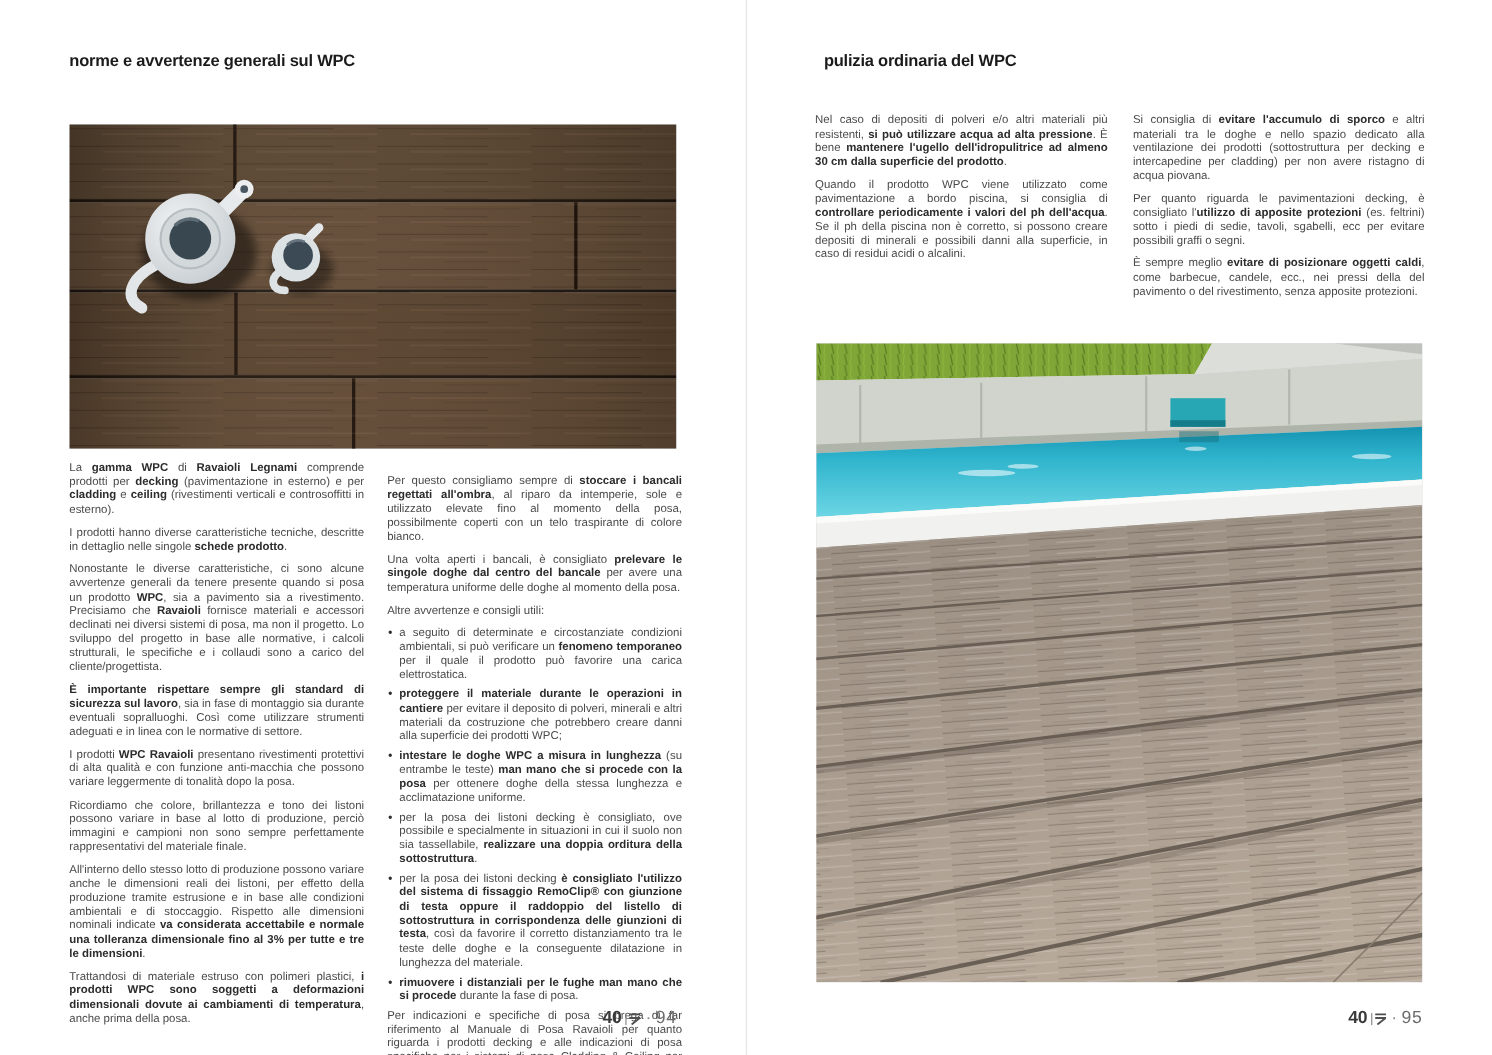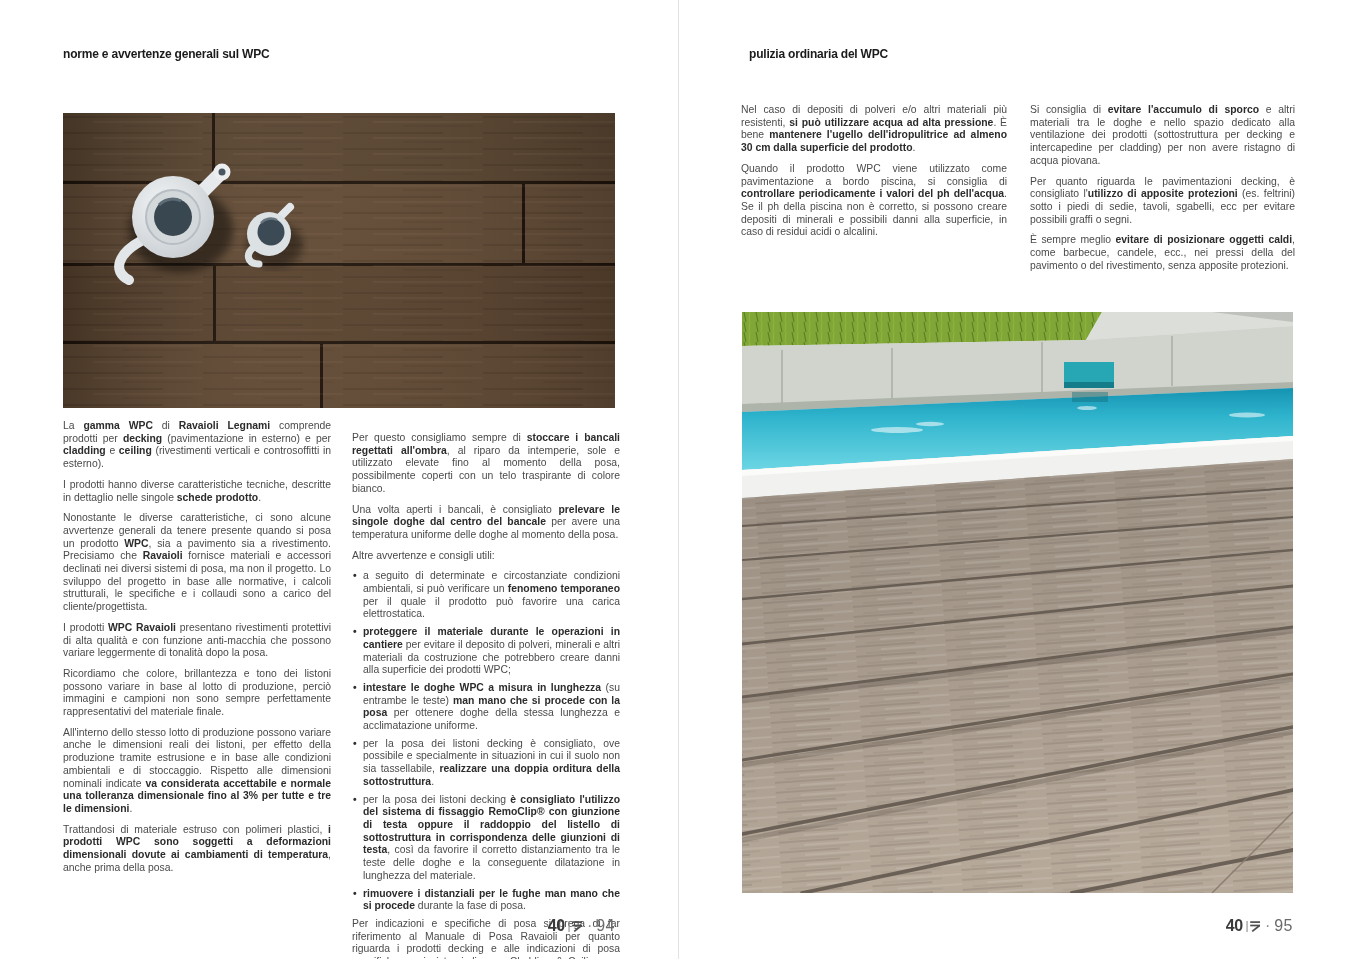--- a/index.html
+++ b/index.html
@@ -3,21 +3,21 @@
 <meta charset="utf-8">
 <style>
   html,body{margin:0;padding:0;}
   body{
     width:1356px;height:959px;position:relative;overflow:hidden;
     background:#ffffff;color:#4a4a4a;
     font-family:"Liberation Sans",sans-serif;
   }
   .fold-line{position:absolute;left:678px;top:0;width:1px;height:959px;background:#e3e3e3;}
   .page-title{
-    position:absolute;font-size:12px;font-weight:bold;color:#1b1b1b;
+    position:absolute;font-size:15px;font-weight:bold;color:#1b1b1b;
     letter-spacing:-0.2px;white-space:nowrap;
   }
   #title-left{left:63px;top:47px;}
   #title-right{left:749px;top:47px;}
   .photo{position:absolute;overflow:hidden;background:#ccc;}
   #photo-left{left:63px;top:113px;width:552px;height:295px;}
   #photo-right{left:742px;top:312px;width:551px;height:581px;}
   .col{
     position:absolute;font-size:10.4px;line-height:12.7px;color:#4a4a4a;
     text-align:justify;
@@ -105,20 +105,21 @@
     <circle cx="206" cy="121" r="22" fill="#dce1e4"></circle>
     <circle cx="208" cy="119" r="13.5" fill="#3c4a55"></circle>
     <path d="M198,110 A13.5,13.5 0 0 1 214,107" stroke="#67747d" stroke-width="2.5" fill="none"></path>
   </svg>
 </div>
 
 <div class="col" id="l-col1">
     <div class="para"><span>La </span><b>gamma WPC</b><span> di </span><b>Ravaioli Legnami</b><span> comprende prodotti per </span><b>decking</b><span> (pavimentazione in esterno) e per </span><b>cladding</b><span> e </span><b>ceiling</b><span> (rivestimenti verticali e controsoffitti in esterno).</span></div>
     <div class="para"><span>I prodotti hanno diverse caratteristiche tecniche, descritte in dettaglio nelle singole </span><b>schede prodotto</b><span>.</span></div>
     <div class="para"><span>Nonostante le diverse caratteristiche, ci sono alcune avvertenze generali da tenere presente quando si posa un prodotto </span><b>WPC</b><span>, sia a pavimento sia a rivestimento. Precisiamo che </span><b>Ravaioli</b><span> fornisce materiali e accessori declinati nei diversi sistemi di posa, ma non il progetto. Lo sviluppo del progetto in base alle normative, i calcoli strutturali, le specifiche e i collaudi sono a carico del cliente/progettista.</span></div>
+    <div class="para"><b>È importante rispettare sempre gli standard di sicurezza sul lavoro</b><span>, sia in fase di montaggio sia durante eventuali sopralluoghi. Così come utilizzare strumenti adeguati e in linea con le normative di settore.</span></div>
     <div class="para"><span>I prodotti </span><b>WPC Ravaioli</b><span> presentano rivestimenti protettivi di alta qualità e con funzione anti-macchia che possono variare leggermente di tonalità dopo la posa.</span></div>
     <div class="para"><span>Ricordiamo che colore, brillantezza e tono dei listoni possono variare in base al lotto di produzione, perciò immagini e campioni non sono sempre perfettamente rappresentativi del materiale finale.</span></div>
     <div class="para"><span>All'interno dello stesso lotto di produzione possono variare anche le dimensioni reali dei listoni, per effetto della produzione tramite estrusione e in base alle condizioni ambientali e di stoccaggio. Rispetto alle dimensioni nominali indicate </span><b>va considerata accettabile e normale una tolleranza dimensionale fino al 3% per tutte e tre le dimensioni</b><span>.</span></div>
     <div class="para"><span>Trattandosi di materiale estruso con polimeri plastici, </span><b>i prodotti WPC sono soggetti a deformazioni dimensionali dovute ai cambiamenti di temperatura</b><span>, anche prima della posa.</span></div>
   </div>
 <div class="col" id="l-col2">
     <div class="para"><span>Per questo consigliamo sempre di </span><b>stoccare i bancali regettati all'ombra</b><span>, al riparo da intemperie, sole e utilizzato elevate fino al momento della posa, possibilmente coperti con un telo traspirante di colore bianco.</span></div>
     <div class="para"><span>Una volta aperti i bancali, è consigliato </span><b>prelevare le singole doghe dal centro del bancale</b><span> per avere una temperatura uniforme delle doghe al momento della posa.</span></div>
     <div class="para"><span>Altre avvertenze e consigli utili:</span></div>
     <div class="li"><span class="marker">•</span><span>a seguito di determinate e circostanziate condizioni ambientali, si può verificare un </span><b>fenomeno temporaneo</b><span> per il quale il prodotto può favorire una carica elettrostatica.</span></div>

